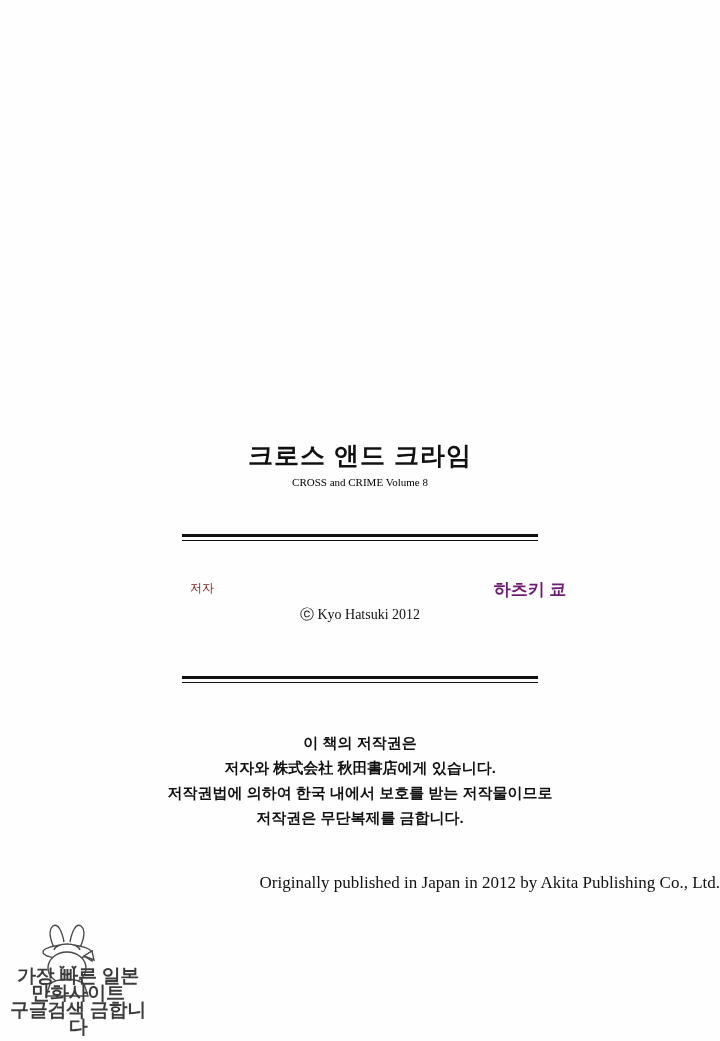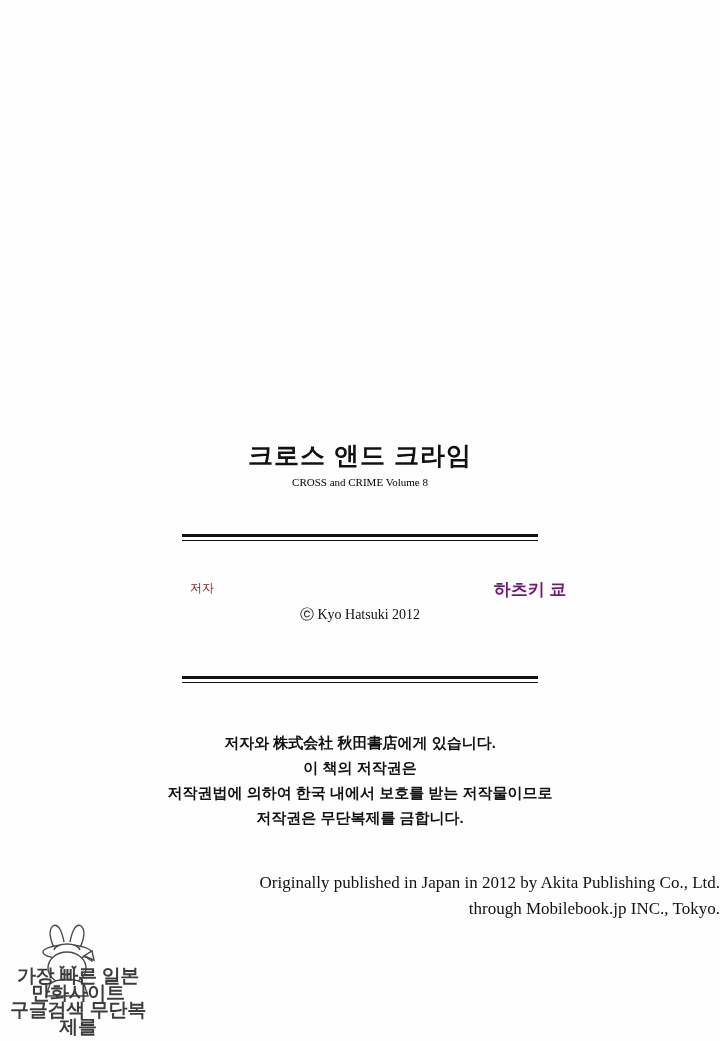--- a/index.html
+++ b/index.html
@@ -203,29 +203,28 @@
 
   <div class="rules-mid">
     <div class="rule-group">
       <div class="rule-thick"></div>
       <div class="rule-gap-3"></div>
       <div class="rule-thin"></div>
     </div>
   </div>
 
   <div class="rights-ko">
+    <div>이 책의 저작권은</div>
     <div>저자와 株式会社 秋田書店에게 있습니다.</div>
-    <div>이 책의 저작권은</div>
     <div>저작권법에 의하여 한국 내에서 보호를 받는 저작물이므로</div>
     <div>저작권은 무단복제를 금합니다.</div>
   </div>
 
   <div class="rights-en">
     <div>Originally published in Japan in 2012 by Akita Publishing Co., Ltd.</div>
-    <div>through Mobilebook.jp INC., Tokyo.</div>
   </div>
 
   <div class="watermark">
     <div class="wm-art">
       <svg viewBox="0 0 92 76" width="92" height="76" xmlns="http://www.w3.org/2000/svg">
         <g fill="none" stroke="#2a2a2a" stroke-width="1.4">
 
           <path d="M30 30 C24 18 22 8 27 4 C32 1 36 9 38 20" fill="#ffffff"></path>
           <path d="M52 30 C58 18 60 8 55 4 C50 1 46 9 44 20" fill="#ffffff"></path>
 
@@ -241,17 +240,17 @@
 
           <path d="M24 62 C30 56 52 56 58 62 L62 74 L20 74 Z" fill="#ffffff"></path>
 
           <path d="M58 34 l8 -5 l0 10 z" fill="#ffffff"></path>
           <path d="M58 34 l10 4 l-2 -9 z" fill="#ffffff"></path>
         </g>
       </svg>
     </div>
     <div class="wm-text">
       <div>가장 빠른 일본만화사이트</div>
-      <div>구글검색 무단복제를</div>
+      <div>구글검색 금합니다</div>
     </div>
   </div>
 
 </div>
 
 </body></html>

